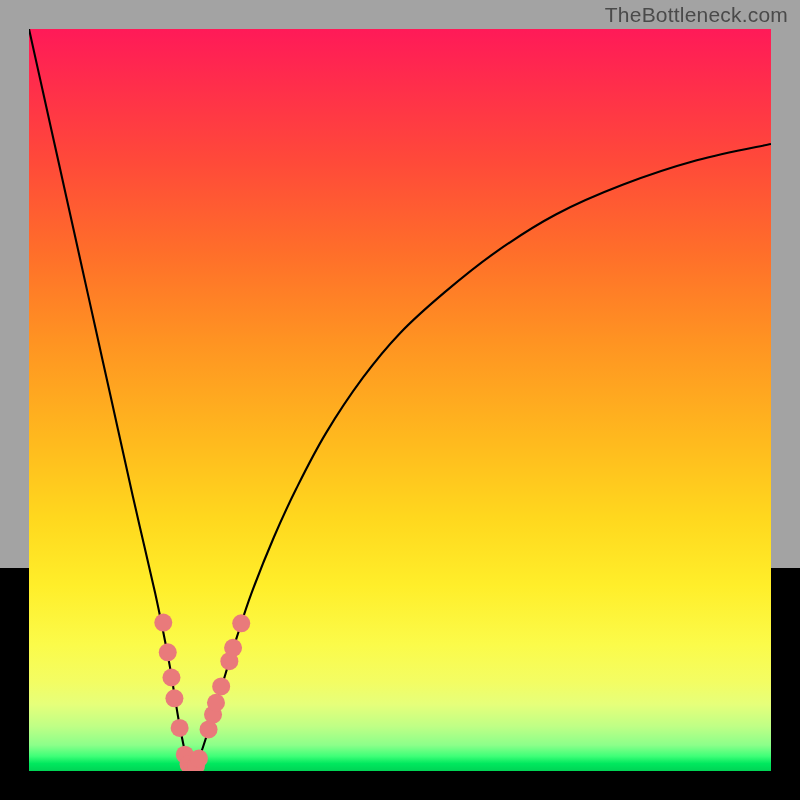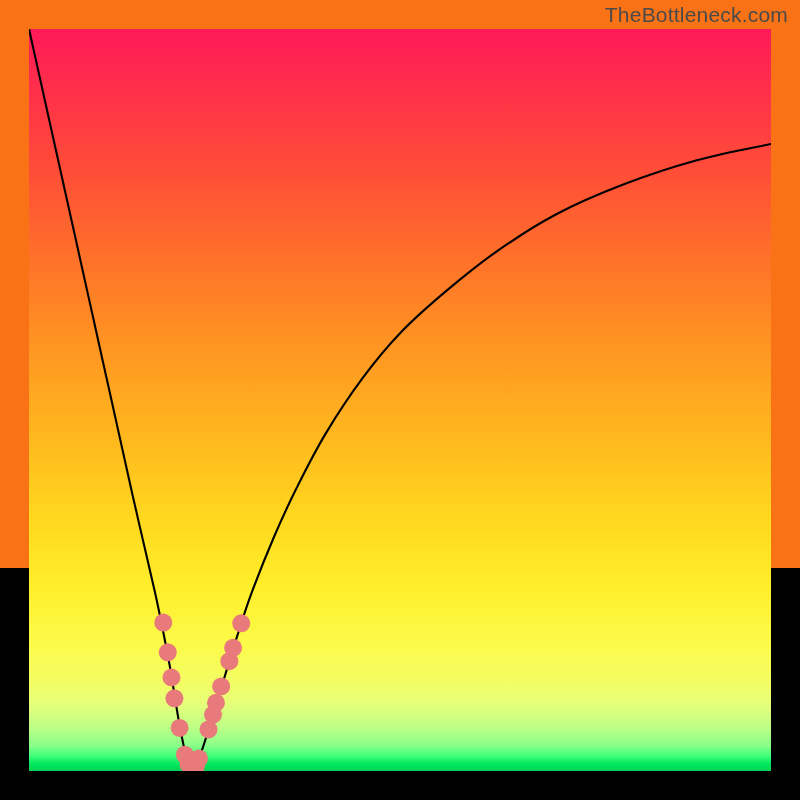--- a/index.html
+++ b/index.html
@@ -8,21 +8,21 @@
     width: 800px;
     height: 800px;
     overflow: hidden;
     background: #000;
     font-family: Arial, Helvetica, sans-serif;
   }
   .stage {
     position: relative;
     width: 800px;
     height: 568px;
-    background: #f97316;
+    background: #a3a3a3;
   }
   .plot-area {
     position: absolute;
     left: 29px;
     top: 29px;
     width: 742px;
     height: 742px;
     
     background: linear-gradient(to bottom,
       #ff1a58 0%,

